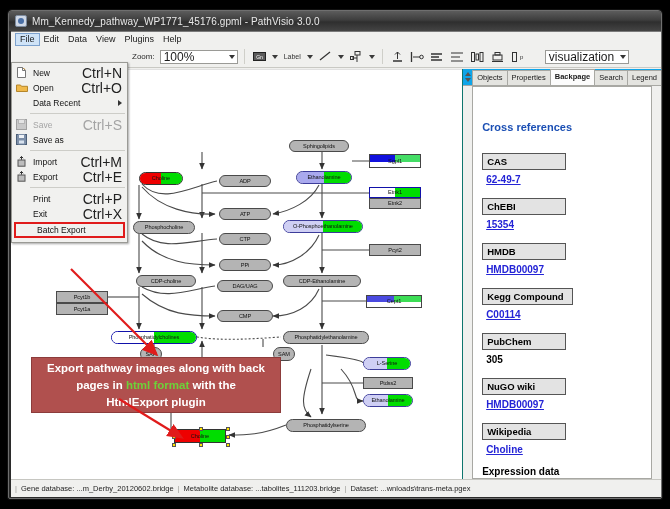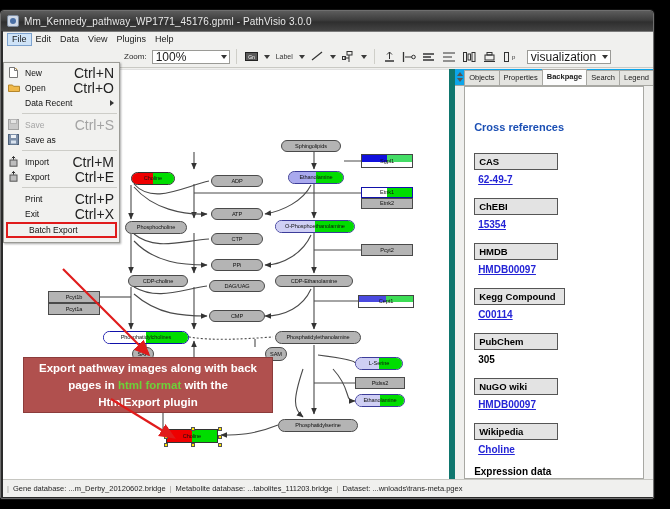--- a/index.html
+++ b/index.html
@@ -12,21 +12,21 @@
   }
   #root {
     position: relative;
     width: 670px; height: 509px;
     background: #000000;
   }
 
   
   .win-frame {
     position: absolute;
-    left: 0; top: 10px;
+    left: 8px; top: 10px;
     width: 654px; height: 489px;
     background: #2b2b2b;
     border: 1px solid #6f6f6f;
     border-radius: 4px 4px 2px 2px;
     box-shadow: 0 0 0 1px #101010;
     overflow: hidden;
   }
   .titlebar {
     position: absolute; left: 0; top: 0;
     width: 100%; height: 20px;
@@ -139,21 +139,21 @@
     left: 0; top: 37px;
     width: 650px; height: 410px;
     display: flex;
   }
 
   
   .canvas-wrap {
     position: relative;
     width: 544px; height: 410px;
     background: #ffffff;
-    border-right: 6px solid #0f766e;
+    border-right: 1px solid #0f766e;
     overflow: hidden;
   }
   .canvas-rulerline{
     position:absolute; left:0; top:0; width:100%; height:1px; background:#e2e2e2;
   }
   .canvas-lefttab{
     position:absolute; left:0; top:22px; width:7px; height:26px;
     background:#e6e6e2; border:1px solid #bdbdb8; border-left:none;
   }
   .canvas-lefttab::after{
@@ -459,21 +459,21 @@
               <line x1="1" y1="10.5" x2="12" y2="10.5" stroke="#333"></line>
             </svg>
         </div>
         <div class="tb-btn">
           <svg width="13" height="12" viewBox="0 0 13 12">
               <rect x="1.5" y="1.5" width="4" height="9" fill="none" stroke="#333"></rect>
               <text x="9" y="8" font-size="6" fill="#333" font-family="Liberation Sans">p</text>
             </svg>
         </div>
 
-        <div class="tb-combo wide" style="margin-left:6px;width:84px">
+        <div class="tb-combo wide" style="margin-left:16px;width:84px">
           <span>visualization</span>
           <i class="arrow"></i>
         </div>
       </div>
 
       <div class="main">
 
         <div class="canvas-wrap">
           <div class="canvas-rulerline"></div>
           <div class="canvas-lefttab"></div>

